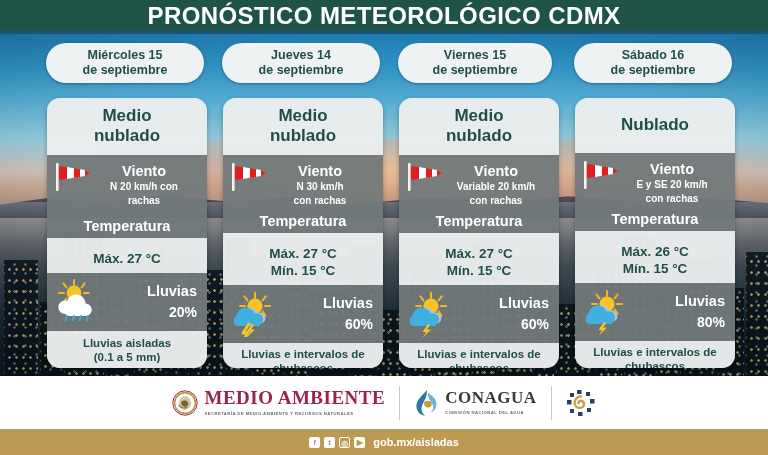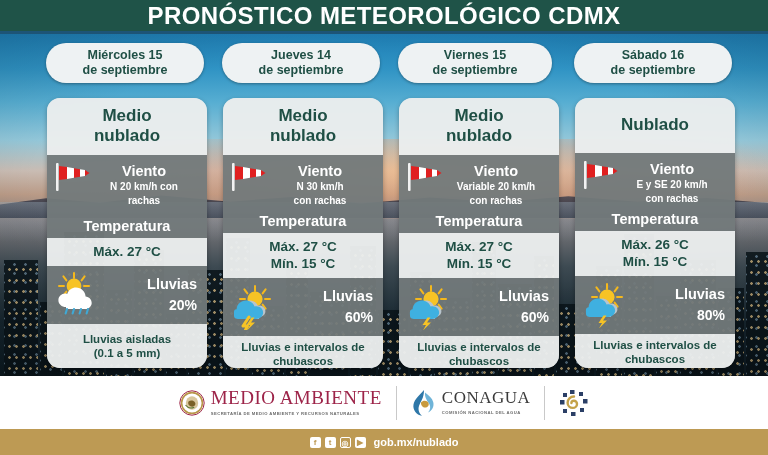--- a/index.html
+++ b/index.html
@@ -110,21 +110,21 @@
   }
   .wind-txt .v {
     color: #ffffff; font-size: 10px; font-weight: bold; line-height: 14px;
   }
 
   .temp-head {
     text-align: center; padding: 3px 4px 4px;
     color: #ffffff; font-size: 14.5px; font-weight: bold;
   }
   .temp-vals {
-    text-align: center; padding: 5px 4px 6px;
+    text-align: center; padding: 12px 4px 6px;
   }
   .temp-vals div {
     color: #1f4f45; font-size: 13.5px; font-weight: bold; line-height: 17px;
   }
 
   .rain-row {
     display: flex; align-items: center; gap: 3px;
     padding: 5px 7px 5px 6px; min-height: 58px;
   }
   .rain-txt { flex: 1; text-align: right; padding-right: 3px; }
@@ -149,21 +149,21 @@
   
   .footer {
     position: absolute; left: 0; top: 376px; width: 768px; height: 53px;
     background: #ffffff; display: flex; align-items: center; justify-content: center;
   }
   .logos { display: flex; align-items: center; gap: 0; }
   .logo { display: flex; align-items: center; gap: 6px; padding: 0 14px; }
   .sep { width: 1px; height: 34px; background: #c9c9c9; }
   .logo .txt .big {
     font-family: "Liberation Serif", serif;
-    font-weight: normal; letter-spacing: .5px; line-height: 1;
+    font-weight: bold; letter-spacing: .5px; line-height: 1;
   }
   .logo .txt .sub {
     font-size: 4.2px; letter-spacing: .45px; color: #6b6b6b;
     line-height: 1.55; margin-top: 3px; font-weight: bold;
   }
   .ma .big { color: #9d2449; font-size: 19px; }
   .cg .big { color: #3a3a3a; font-size: 17px; }
   .smn .big { color: #2b3f66; font-size: 18px; }
   .smn .sub { line-height: 1.7; }
 
@@ -537,16 +537,16 @@
       </div>
 
     </div>
   </div>
 
   <div class="urlbar">
     <span class="sicon">f</span>
     <span class="sicon">t</span>
     <span class="sicon ring">◎</span>
     <span class="sicon">▶</span>
-    <span class="u">gob.mx/nublado</span>
+    <span class="u">gob.mx/aisladas</span>
   </div>
 
 </div>
 
 </body></html>

